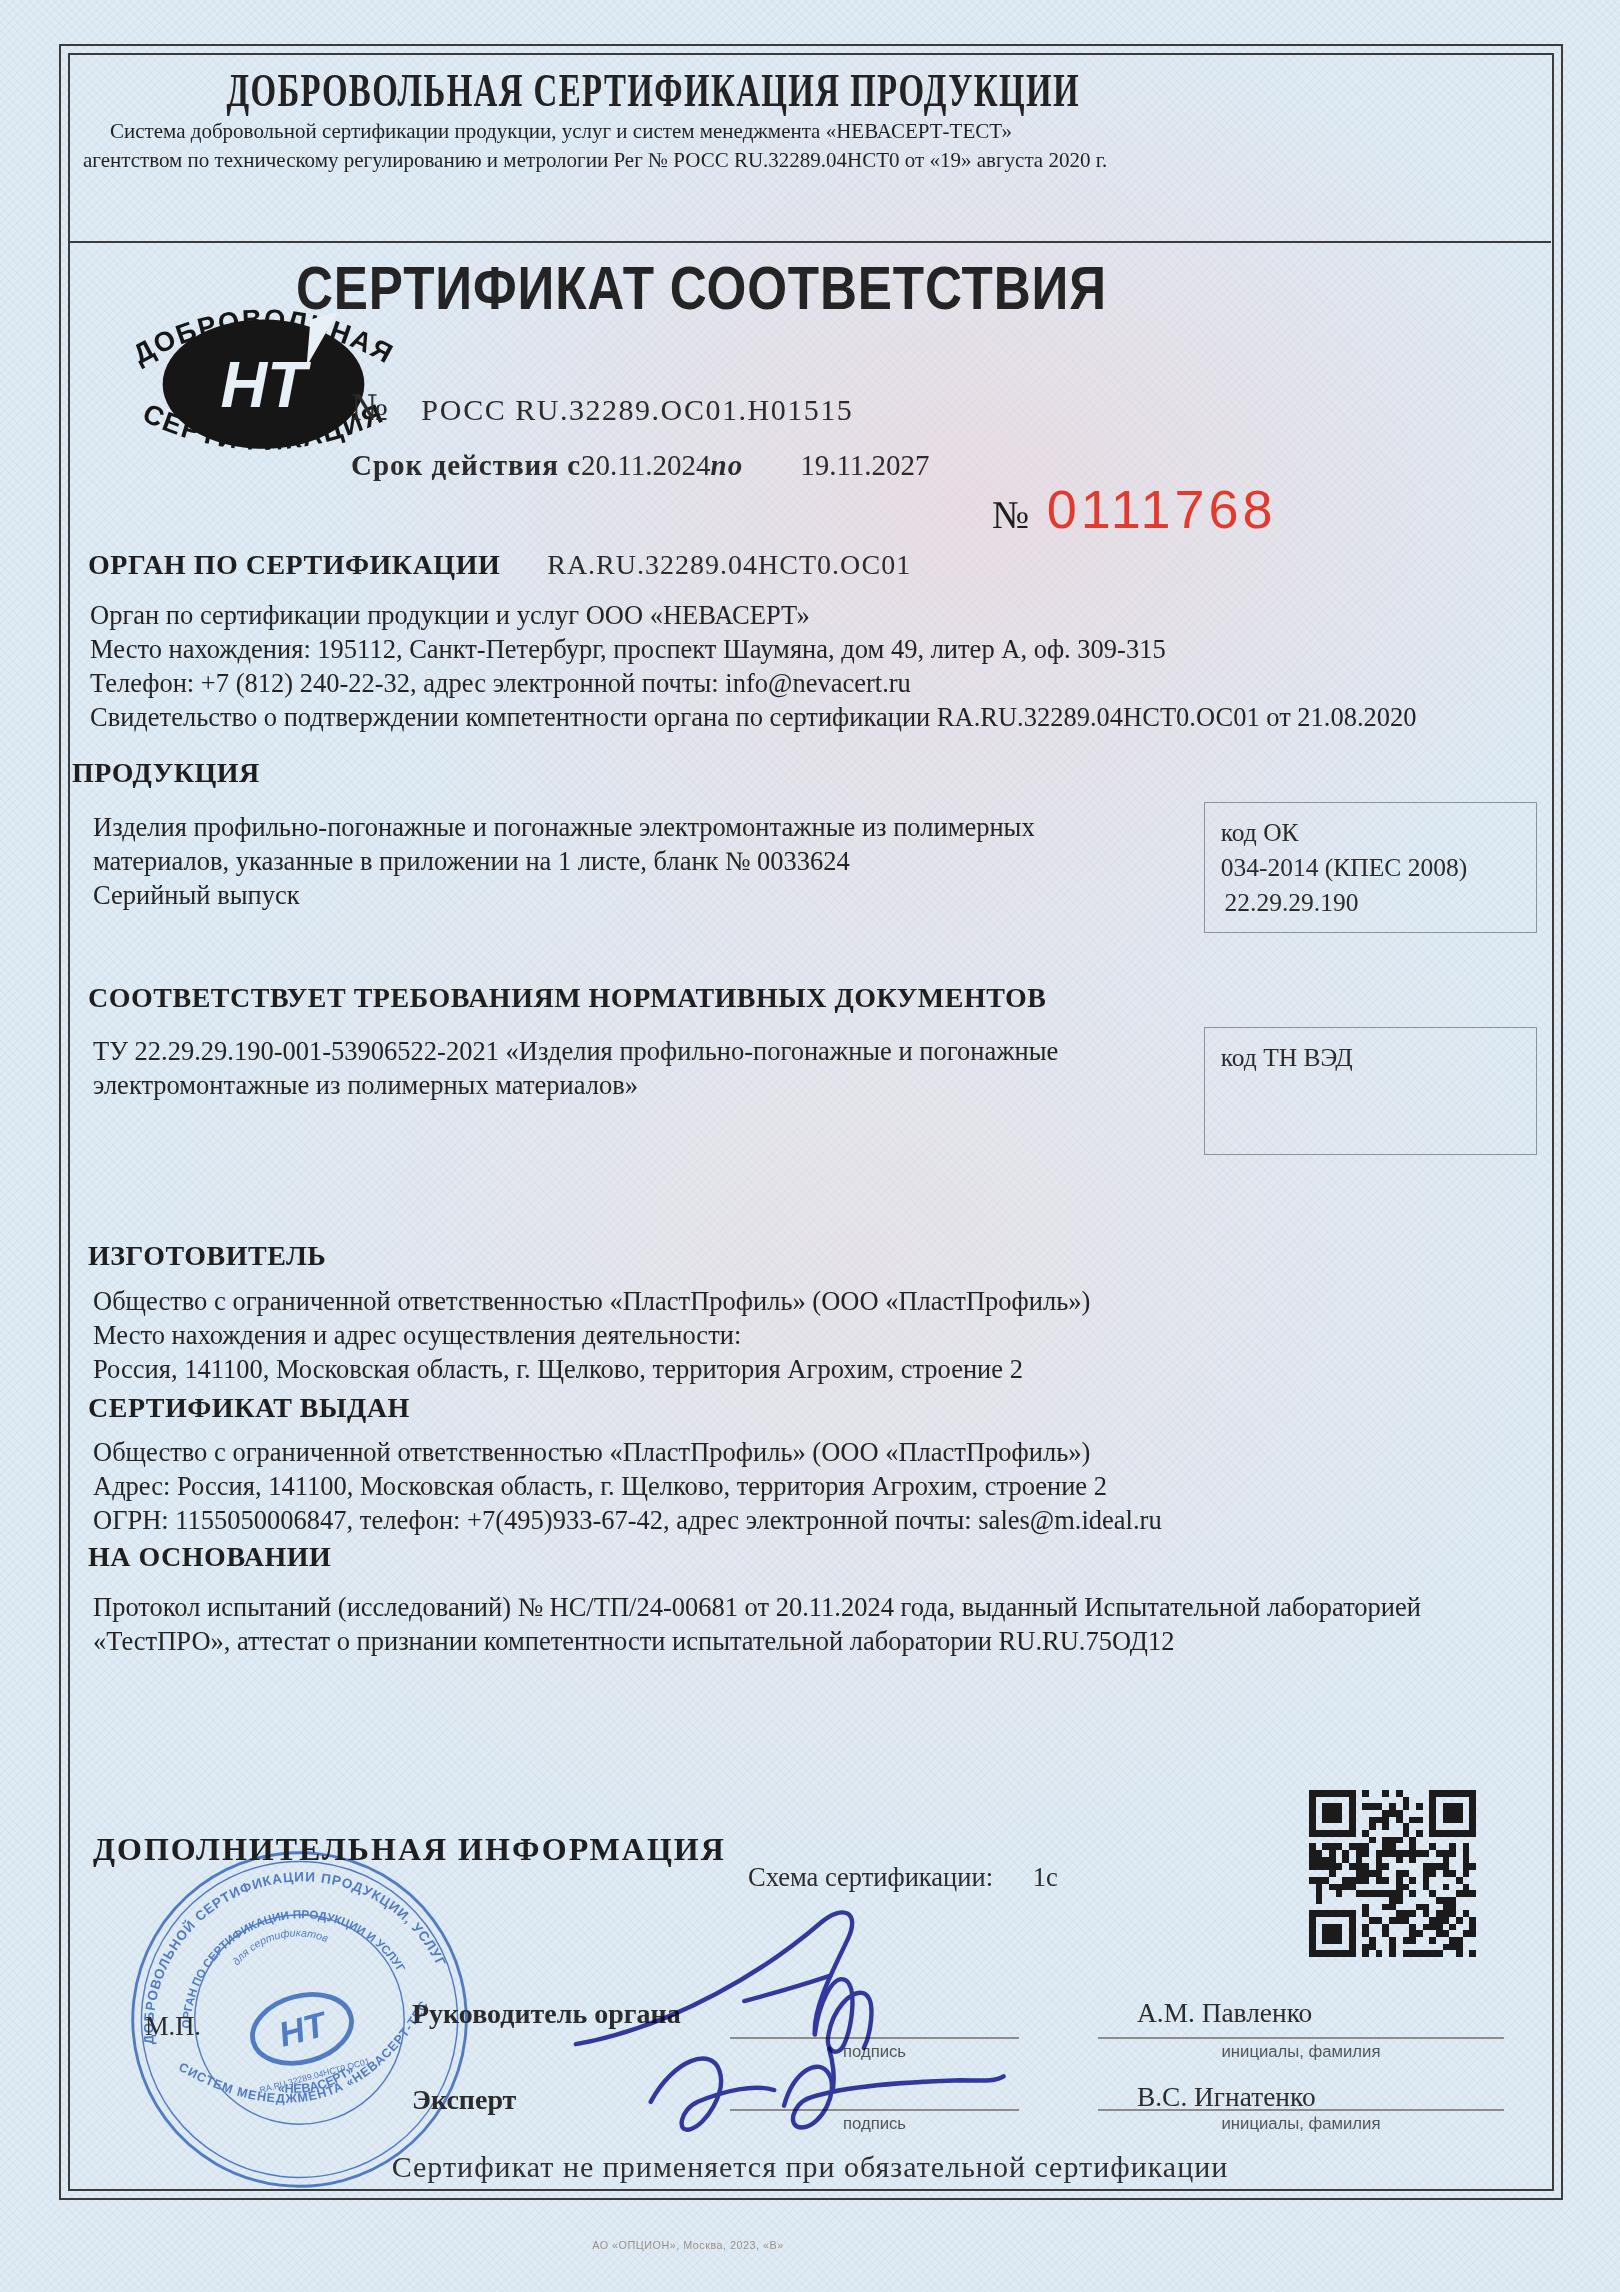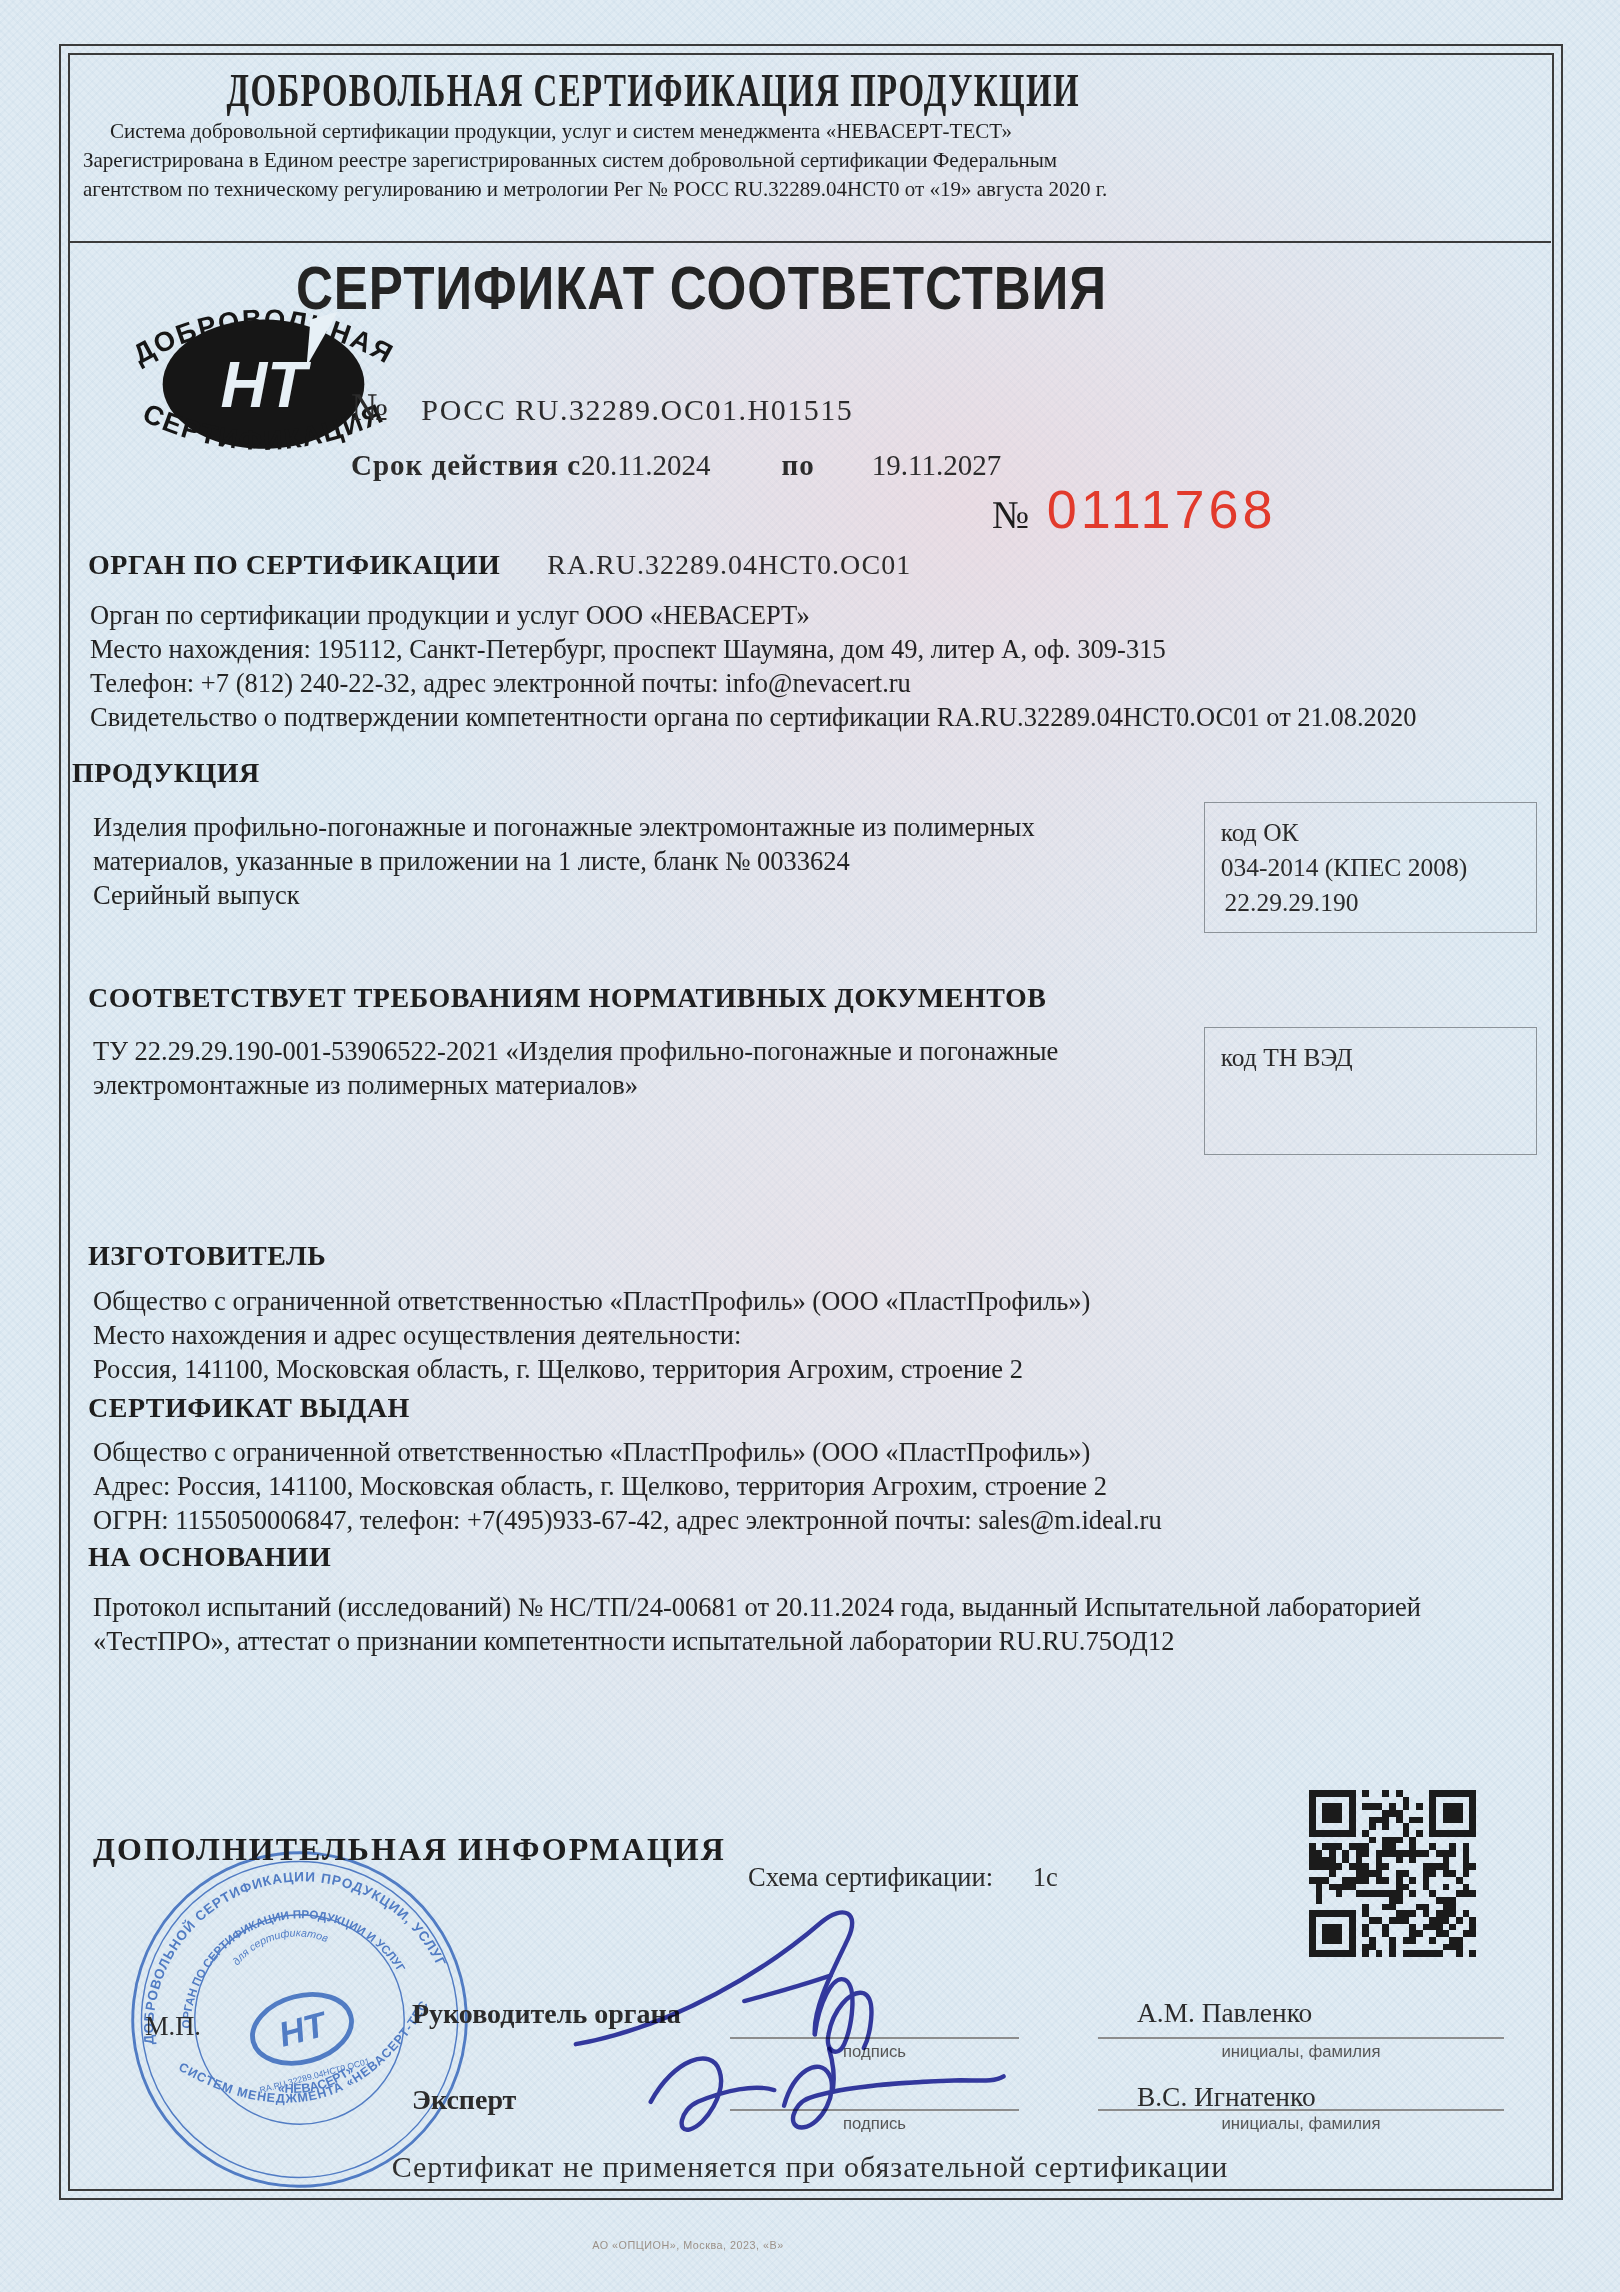--- a/index.html
+++ b/index.html
@@ -22,21 +22,21 @@
   .head-sub{font-size:21px;line-height:29px;white-space:nowrap;color:#1f1f1f;}
   .rule{position:absolute;left:69px;top:241px;width:1482px;height:2px;background:#3b3b3b;}
   .cert-title{position:absolute;left:296px;top:253px;font-family:"Liberation Sans",sans-serif;
     font-weight:bold;font-size:61px;white-space:nowrap;color:#242424;
     transform:scaleX(.84);transform-origin:left;letter-spacing:1px;}
   .num-row{position:absolute;left:351px;top:384px;font-size:30px;white-space:nowrap;}
   .num-sign{font-size:39px;margin-right:33px;}
   .num-val{letter-spacing:1.5px;}
   .validity-row{position:absolute;left:351px;top:449px;font-size:29px;white-space:nowrap;}
   .validity-row b{letter-spacing:1px;}
-  .vfrom{} .vpo{margin-left:71px;} .vto{margin-left:57px;}
+  .vfrom{} .vpo{font-style:italic;} .vto{margin-left:57px;}
   .blank-num{position:absolute;left:992px;top:478px;display:flex;align-items:baseline;gap:17.6px;}
   .blank-num .sign{font-size:39px;color:#1d1d1d;}
   .blank-num .digits{font-family:"Liberation Sans",sans-serif;font-size:54px;color:#e23a2c;letter-spacing:3.9px;}
   .sec-head{font-weight:bold;font-size:28px;letter-spacing:0.5px;color:#1e1e1e;white-space:nowrap;}
   .body-text{font-size:26.5px;line-height:34px;color:#232323;}
   .organ-row{position:absolute;left:88px;top:549px;white-space:nowrap;}
   .organ-code{font-size:28px;margin-left:43px;letter-spacing:1px;}
   .code-box{position:absolute;left:1204px;width:300px;border:1px solid #8b9298;
     padding:11.8px 15.7px;font-size:25.5px;line-height:35px;color:#2a2a2a;}
   .sign-line{position:absolute;height:0;border-top:2px solid #8c8c8c;}
@@ -58,21 +58,20 @@
 
 <div class="page">
 
   <div class="frame-a">
     <div class="frame-b"></div>
   </div>
 
   <div class="head">
     <div class="head-title">ДОБРОВОЛЬНАЯ СЕРТИФИКАЦИЯ ПРОДУКЦИИ</div>
     <div class="head-sub">Система добровольной сертификации продукции, услуг и систем менеджмента «НЕВАСЕРТ-ТЕСТ»</div>
-    <div class="head-sub">Зарегистрирована в Едином реестре зарегистрированных систем добровольной сертификации Федеральным</div>
     <div class="head-sub">агентством по техническому регулированию и метрологии Рег № РОСС RU.32289.04НСТ0  от «19» августа 2020 г.</div>
   </div>
   <div class="rule"></div>
 
   <svg class="abs" style="left:101px;top:247px;" width="325" height="247" viewBox="0 0 332 252">
     <defs>
       <path id="lg-top" d="M 36,122 Q 166,44 296,122"></path>
       <path id="lg-bot" d="M 40,176 Q 166,238 292,176"></path>
     </defs>
     <text font-family="Liberation Sans,sans-serif" font-weight="bold" font-size="28" fill="#161616" letter-spacing="2">

